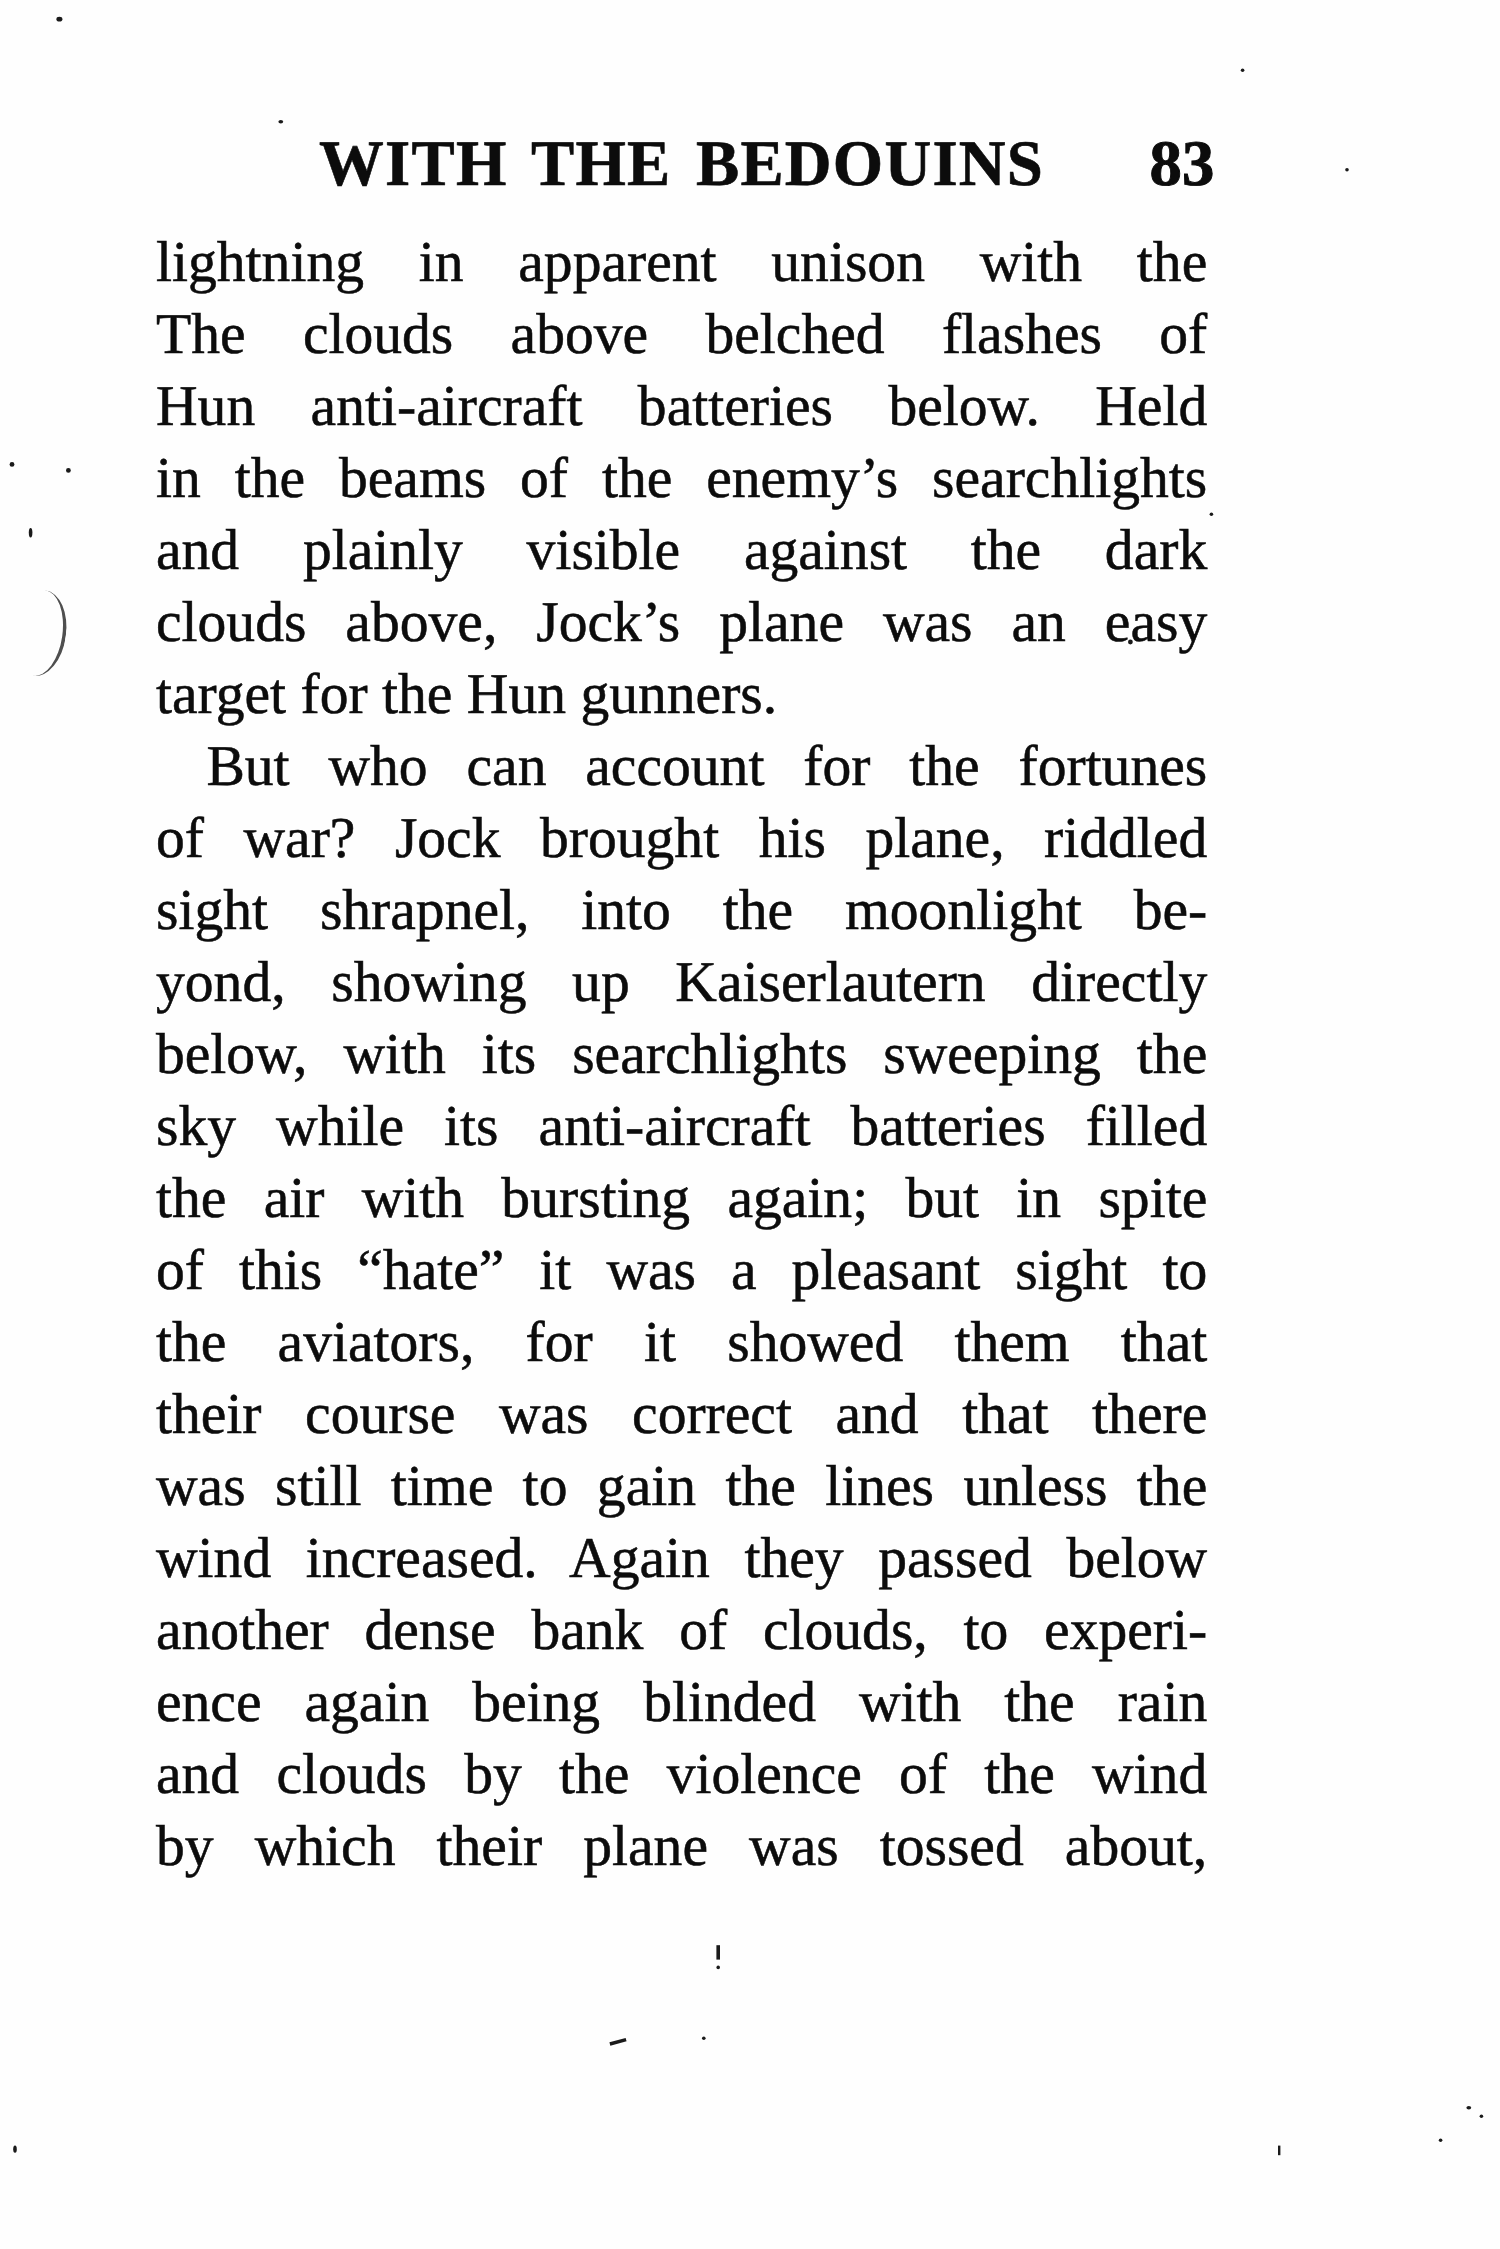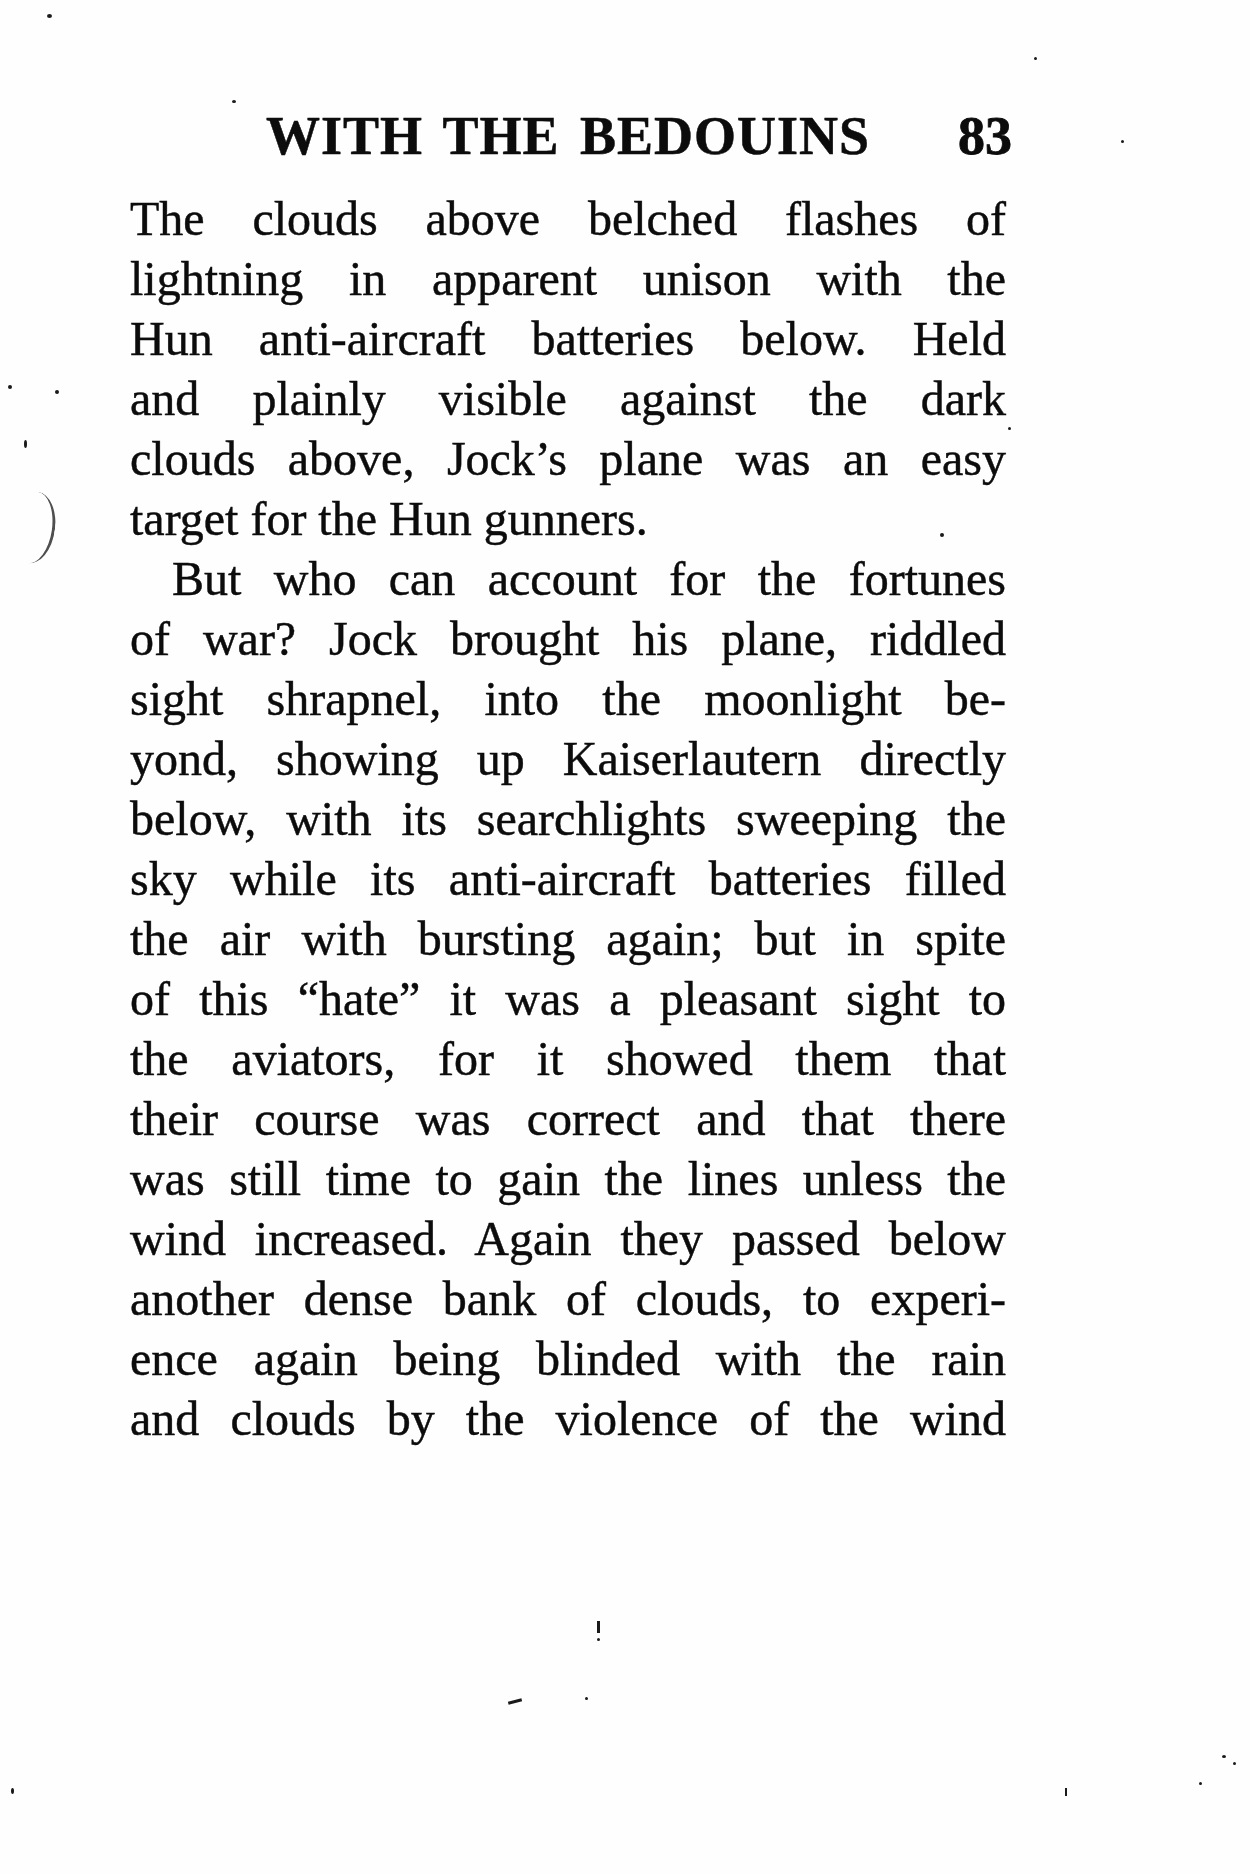--- a/index.html
+++ b/index.html
@@ -88,43 +88,45 @@
 
 <div class="page">
 
   <div class="running-header">
     <span class="title">WITH THE BEDOUINS</span>
     <span class="folio">83</span>
   </div>
 
   <div class="body-text">
     <div>
+      <div class="line">lightning in apparent unison with the</div>
       <div class="line">The clouds above belched flashes of</div>
-      <div class="line">lightning in apparent unison with the</div>
       <div class="line">Hun anti-aircraft batteries below. Held</div>
+      <div class="line">in the beams of the enemy’s searchlights</div>
       <div class="line">and plainly visible against the dark</div>
       <div class="line">clouds above, Jock’s plane was an easy</div>
       <div class="line flush">target for the Hun gunners.</div>
     </div>
     <div>
       <div class="line indent">But who can account for the fortunes</div>
       <div class="line">of war? Jock brought his plane, riddled</div>
       <div class="line">sight shrapnel, into the moonlight be-</div>
       <div class="line">yond, showing up Kaiserlautern directly</div>
       <div class="line">below, with its searchlights sweeping the</div>
       <div class="line">sky while its anti-aircraft batteries filled</div>
       <div class="line">the air with bursting again; but in spite</div>
       <div class="line">of this “hate” it was a pleasant sight to</div>
       <div class="line">the aviators, for it showed them that</div>
       <div class="line">their course was correct and that there</div>
       <div class="line">was still time to gain the lines unless the</div>
       <div class="line">wind increased. Again they passed below</div>
       <div class="line">another dense bank of clouds, to experi-</div>
       <div class="line">ence again being blinded with the rain</div>
       <div class="line">and clouds by the violence of the wind</div>
+      <div class="line">by which their plane was tossed about,</div>
     </div>
   </div>
 
   <div class="pencil-paren"></div>
   <div class="speck" style="left:47px; top:14px; width:5px; height:4px;"></div>
   <div class="speck" style="left:232px; top:100px; width:4px; height:3px;"></div>
   <div class="speck" style="left:1034px; top:57px; width:3px; height:3px;"></div>
   <div class="speck" style="left:1121px; top:140px; width:3px; height:3px;"></div>
   <div class="speck" style="left:24px; top:440px; width:3px; height:8px;"></div>
   <div class="speck" style="left:8px; top:385px; width:4px; height:4px;"></div>

